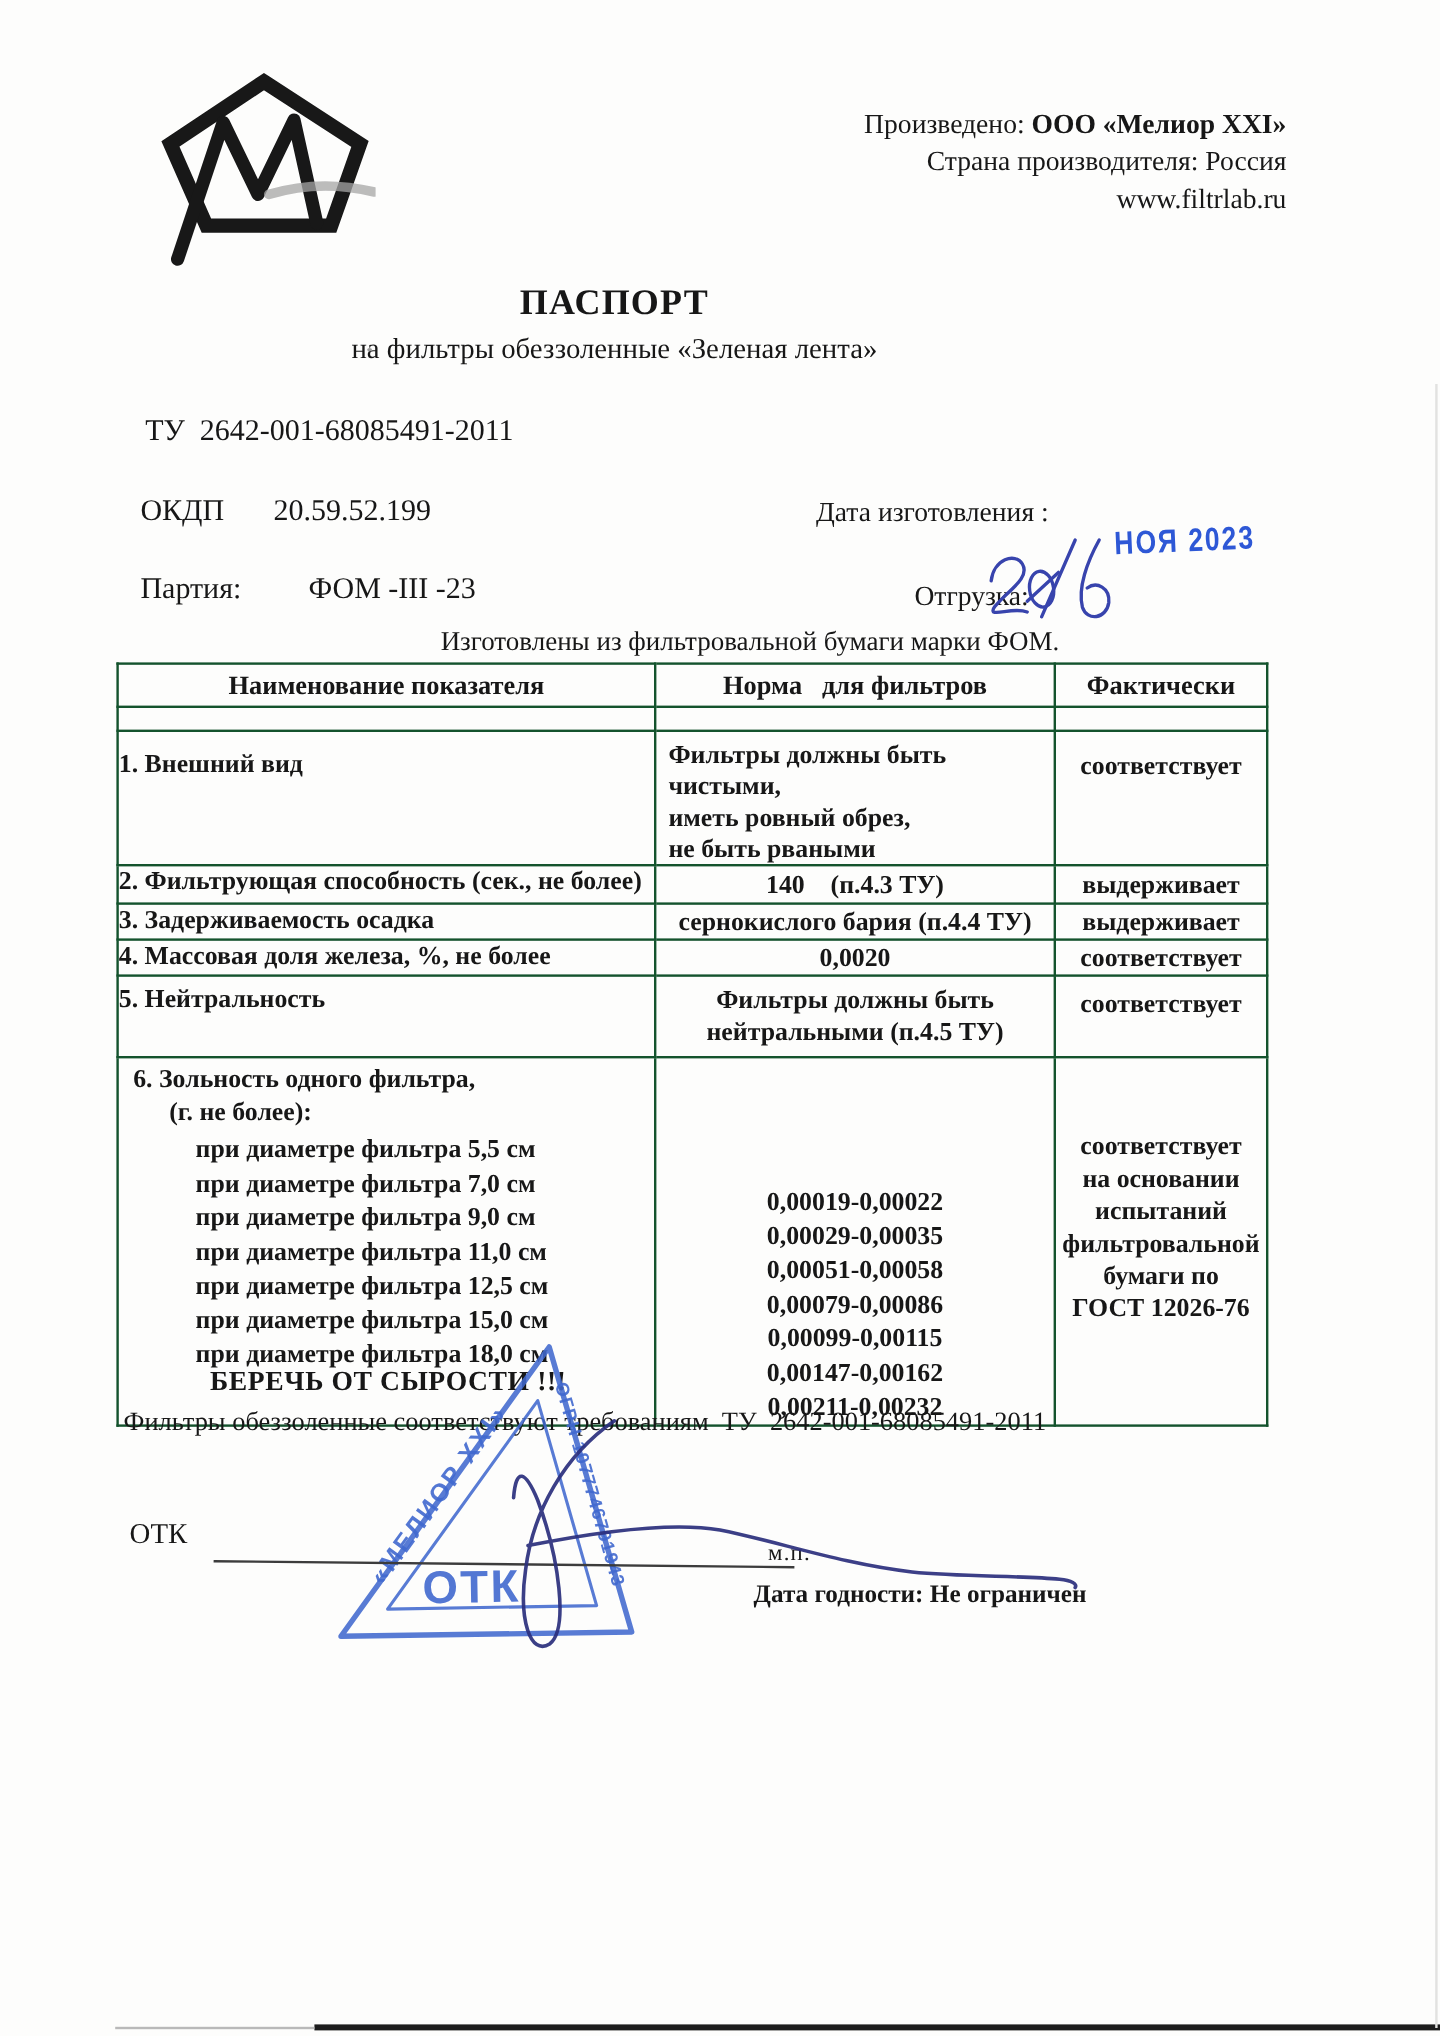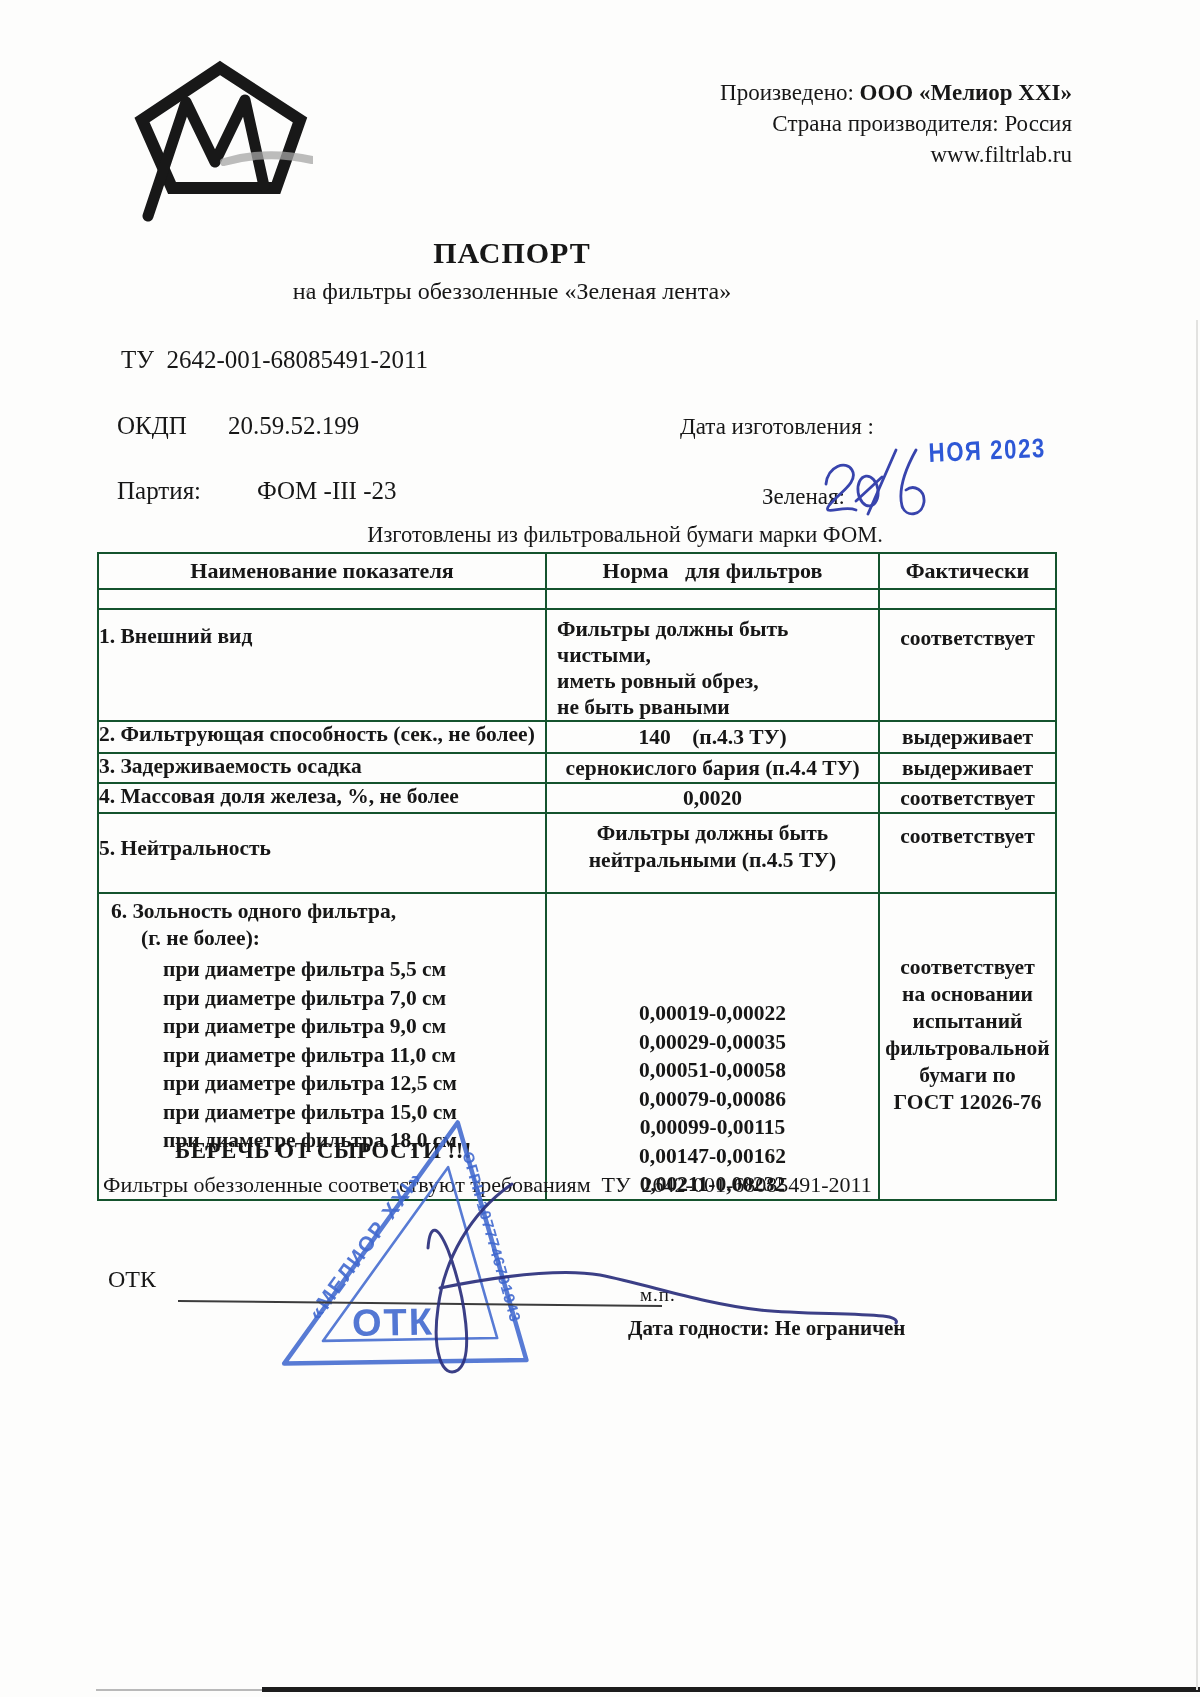--- a/index.html
+++ b/index.html
@@ -1,21 +1,21 @@
 <!DOCTYPE html>
 <html lang="ru"><head>
 <meta charset="utf-8">
 <style>
   html,body{margin:0;padding:0;background:#ffffff;}
   .page{position:relative;width:1200px;height:1697px;background:#fdfdfc;overflow:hidden;
         font-family:"Liberation Serif","DejaVu Serif",serif;color:#171717;}
   .abs{position:absolute;}
   .pre{white-space:pre-wrap;}
   
-  .top-right{top:77px;right:128px;text-align:right;font-size:23px;line-height:31px;}
+  .top-right{top:88px;right:128px;text-align:right;font-size:23px;line-height:31px;}
   .bold{font-weight:bold;}
   
   .title-wrap{top:236px;left:0;width:1024px;text-align:center;}
   .title-main{font-size:30px;font-weight:bold;letter-spacing:1px;}
   .title-sub{font-size:24px;margin-top:8px;}
   
   .tu-line{left:121px;top:346px;font-size:25px;}
   .okdp-label{left:117px;top:412px;font-size:25px;}
   .okdp-value{left:228px;top:412px;font-size:25px;}
   .date-label{left:680px;top:414px;font-size:23px;}
@@ -35,21 +35,21 @@
   .th-row th{height:34px;text-align:center;font-size:22px;}
   .spacer-row td{height:18px;}
   .cell-name{text-align:left;padding-left:12px;vertical-align:top;}
   .cell-center{text-align:center;}
   .r1 td{height:90px;}
   .r1 .cell-name{padding-top:14px;}
   .r1 .norm{vertical-align:top;padding:6px 4px 0 10px;text-align:left;line-height:26px;}
   .r1 .fact{vertical-align:top;padding-top:16px;}
   .r2 td{height:30px;} .r3 td{height:28px;margin-top:39px;} .r4 td{height:28px;}
   .r5 td{height:56px;}
-  .r5 .cell-name{padding-top:22px;}
+  .r5 .cell-name{padding-top:6px;}
   .r5 .norm{vertical-align:top;padding-top:6px;line-height:27px;}
   .r5 .fact{vertical-align:top;padding-top:10px;}
   .r6 td{height:268px;vertical-align:top;}
   .r6 .t1{padding-left:12px;line-height:27px;padding-top:4px;}
   .r6 .t2{padding-left:42px;line-height:27px;}
   .diam-list{padding-left:64px;line-height:28.5px;padding-top:3px;}
   .val-list{line-height:28.5px;text-align:center;padding-top:61px;margin-top:44px;}
   .fact6{padding-top:60px;line-height:27px;text-align:center;}
   
   .warning{left:175px;top:1138px;font-size:23px;font-weight:bold;letter-spacing:.5px;}
@@ -92,21 +92,21 @@
 
   <div class="abs speck"></div>
 
   <div class="abs tu-line pre">ТУ  2642-001-68085491-2011</div>
   <div class="abs okdp-label">ОКДП</div>
   <div class="abs okdp-value">20.59.52.199</div>
   <div class="abs date-label">Дата изготовления :</div>
   <div class="abs date-stamp">НОЯ 2023</div>
   <div class="abs batch-label">Партия:</div>
   <div class="abs batch-value">ФОМ -III -23</div>
-  <div class="abs ship-label">Зеленая:</div>
+  <div class="abs ship-label">Отгрузка:</div>
 
   <svg class="abs hand-svg" width="115" height="80" viewBox="0 0 115 80">
     <title>20/6</title>
     <g fill="none" stroke="#3844ad" stroke-width="2.8" stroke-linecap="round">
       <path d="M11,48 C13,30 31,24 37,34 C43,44 29,54 21,62 C15,68 11,72 13,74 C17,76 31,70 41,74"></path>
       <ellipse cx="53" cy="55" rx="10" ry="15" transform="rotate(-8 53 55)"></ellipse>
       <path d="M41,65 L67,41"></path>
       <path d="M81,14 L53,78"></path>
       <path d="M101,14 C91,32 83,54 87,70 C91,82 107,80 109,66 C110,54 99,48 91,54"></path>
     </g>

